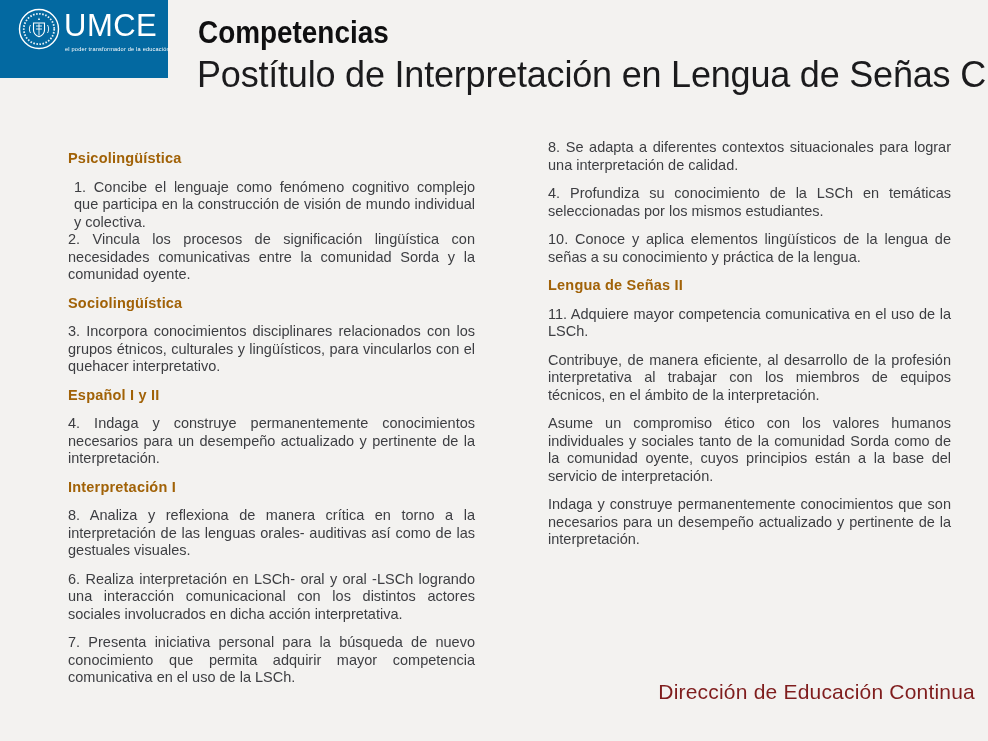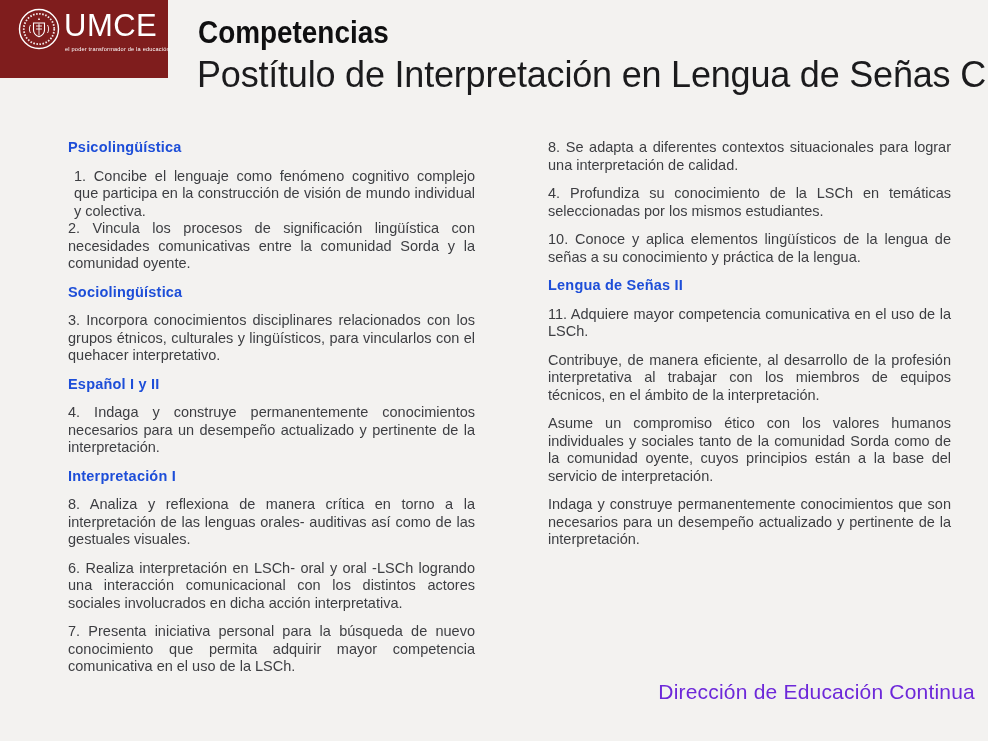--- a/index.html
+++ b/index.html
@@ -7,21 +7,21 @@
     position:relative;
     width:988px;height:741px;
     background:#f3f2f0;
     font-family:"Liberation Sans", sans-serif;
     overflow:hidden;
   }
   
   .logo-box{
     position:absolute;left:0;top:0;
     width:168px;height:78px;
-    background:#7f1d1d;
+    background:#0369a1;
   }
   .seal{position:absolute;left:18px;top:8px;}
   .brand{
     position:absolute;left:64px;top:9px;
     color:#ffffff;font-size:31px;font-weight:400;
     letter-spacing:.5px;line-height:34px;
   }
   .tagline{
     position:absolute;left:65px;top:46px;
     color:#ffffff;font-size:5.6px;white-space:nowrap;
@@ -41,29 +41,29 @@
   }
   
   .columns{
     position:absolute;left:68px;top:139px;
     display:grid;grid-template-columns:407px 403px;column-gap:73px;
     color:#3d3e42;font-size:14.5px;line-height:17.5px;
     text-align:justify;
   }
   .col section{margin:0;}
   .col h3{
-    font-size:14.5px;font-weight:700;color:#1d4ed8;
-    margin:0 0 11px 0;letter-spacing:.2px;text-align:left;
+    font-size:14.5px;font-weight:700;color:#a16207;
+    margin:11px 0 11px 0;letter-spacing:.2px;text-align:left;
   }
   .col p{margin:0 0 11px 0;}
   .col p.tight{margin-bottom:0;margin-left:6px;}
   
   .footer-text{
     position:absolute;right:13px;top:680px;
-    font-size:21px;color:#6d28d9;letter-spacing:.2px;
+    font-size:21px;color:#7f1d1d;letter-spacing:.2px;
     white-space:nowrap;
   }
 </style>
 </head>
 <body>
 
 <div class="page">
 
   <header>
     <div class="logo-box">

